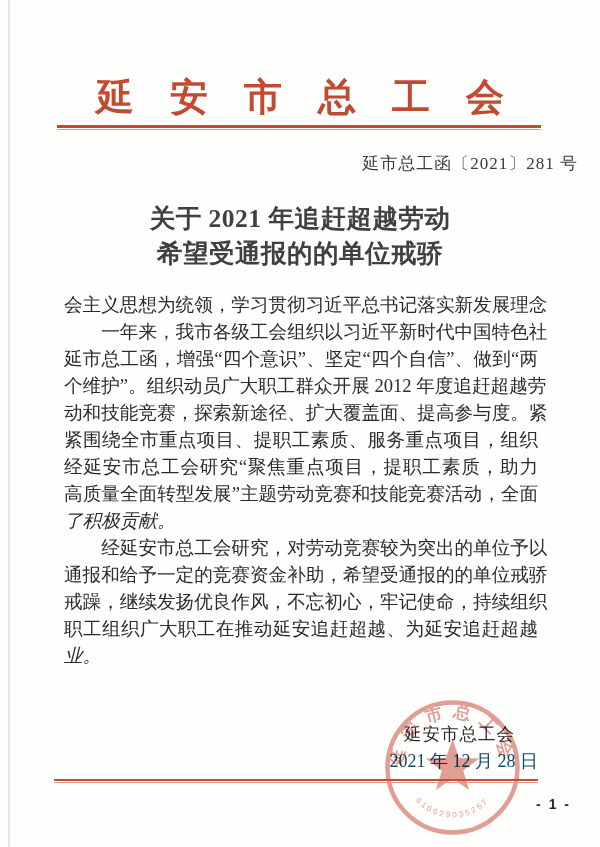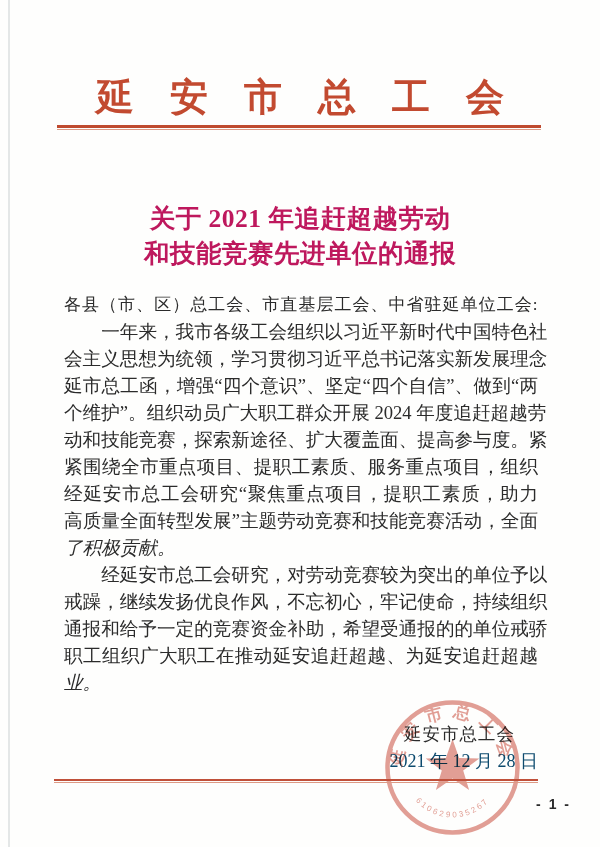--- a/index.html
+++ b/index.html
@@ -19,21 +19,21 @@
   .header-rule{position:absolute;top:125px;left:57px;width:484px;}
   .header-rule .thick{height:3px;background:#bf4a2f;}
   .header-rule .thin{height:1px;background:#dd9a85;margin-top:1px;}
   .doc-number{
     position:absolute;top:152px;right:57px;font-size:17px;color:#3a3a3a;
     letter-spacing:1px;
   }
   
   .doc-title{
     position:absolute;top:201px;left:0;width:600px;text-align:center;
-    font-size:25.5px;line-height:35px;font-weight:bold;color:#be185d;
+    font-size:25.5px;line-height:35px;font-weight:bold;color:#404040;
     letter-spacing:0.5px;
   }
   
   .body-block{
     position:absolute;top:291px;left:64px;width:474px;
     font-size:18.6px;line-height:27px;color:#2b2b2b;
   }
   .body-line{
     text-align:justify;text-align-last:justify;text-justify:inter-character;
     height:27px;white-space:nowrap;
@@ -59,40 +59,40 @@
 <body>
 
 <div class="page">
   <div class="scan-edge"></div>
 
   <div class="org-name">延安市总工会</div>
   <div class="header-rule">
     <div class="thick"></div>
     <div class="thin"></div>
   </div>
+  <div class="doc-number">延市总工函〔2021〕281 号</div>
 
   <div class="doc-title">
     <div>关于 2021 年追赶超越劳动</div>
-    <div>和技能竞赛先进单位的通报</div>
+    <div>希望受通报的的单位戒骄</div>
   </div>
 
   <div class="body-block">
-    <div class="body-line salutation">各县（市、区）总工会、市直基层工会、中省驻延单位工会:</div>
+    <div class="body-line">会主义思想为统领，学习贯彻习近平总书记落实新发展理念</div>
     <div class="body-line indent">一年来，我市各级工会组织以习近平新时代中国特色社</div>
-    <div class="body-line">会主义思想为统领，学习贯彻习近平总书记落实新发展理念</div>
     <div class="body-line">延市总工函，增强“四个意识”、坚定“四个自信”、做到“两</div>
-    <div class="body-line">个维护”。组织动员广大职工群众开展 2024 年度追赶超越劳</div>
+    <div class="body-line">个维护”。组织动员广大职工群众开展 2012 年度追赶超越劳</div>
     <div class="body-line">动和技能竞赛，探索新途径、扩大覆盖面、提高参与度。紧</div>
     <div class="body-line">紧围绕全市重点项目、提职工素质、服务重点项目，组织</div>
     <div class="body-line">经延安市总工会研究“聚焦重点项目，提职工素质，助力</div>
     <div class="body-line">高质量全面转型发展”主题劳动竞赛和技能竞赛活动，全面</div>
     <div class="body-line para-end">了积极贡献。</div>
     <div class="body-line indent">经延安市总工会研究，对劳动竞赛较为突出的单位予以</div>
+    <div class="body-line">通报和给予一定的竞赛资金补助，希望受通报的的单位戒骄</div>
     <div class="body-line">戒躁，继续发扬优良作风，不忘初心，牢记使命，持续组织</div>
-    <div class="body-line">通报和给予一定的竞赛资金补助，希望受通报的的单位戒骄</div>
     <div class="body-line">职工组织广大职工在推动延安追赶超越、为延安追赶超越</div>
     <div class="body-line para-end">业。</div>
   </div>
 
   <div class="sig-org">延安市总工会</div>
   <div class="sig-date">2021 年 12 月 28 日</div>
 
   <svg class="seal" viewBox="0 0 143 143" xmlns="http://www.w3.org/2000/svg">
     <g opacity="0.5" fill="#c5402e" stroke="none">
       <circle cx="71.5" cy="71.5" r="65" fill="none" stroke="#c5402e" stroke-width="4.5"></circle>

